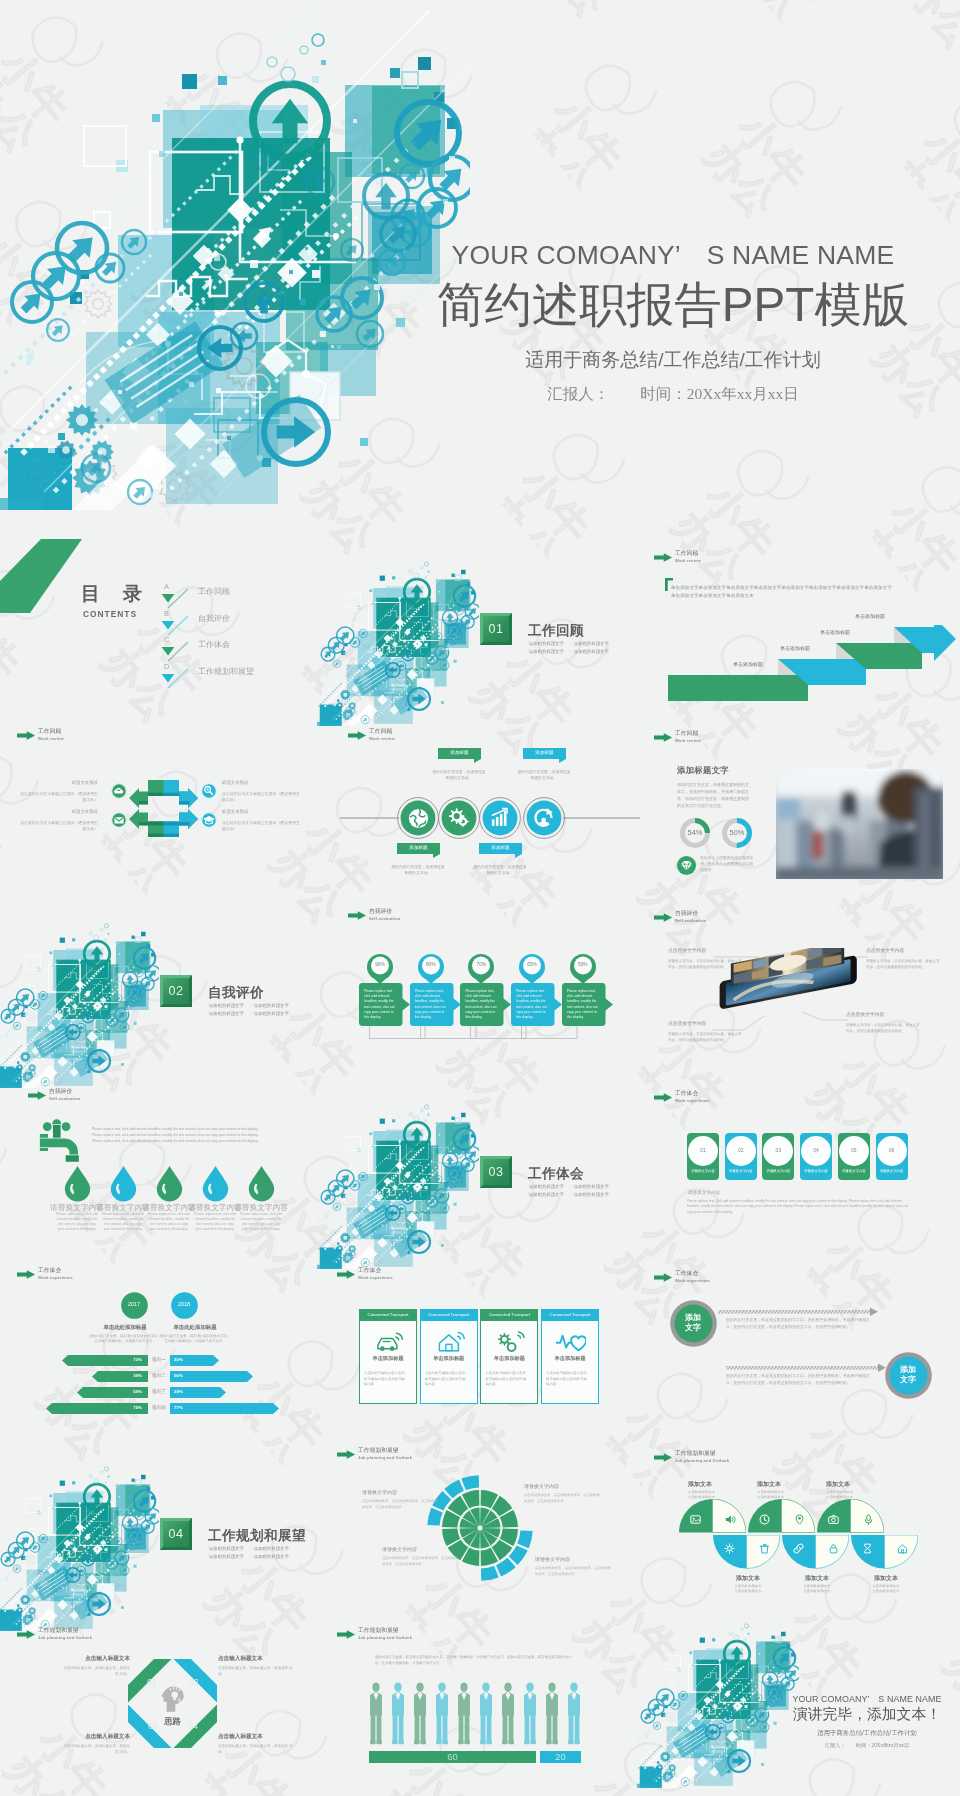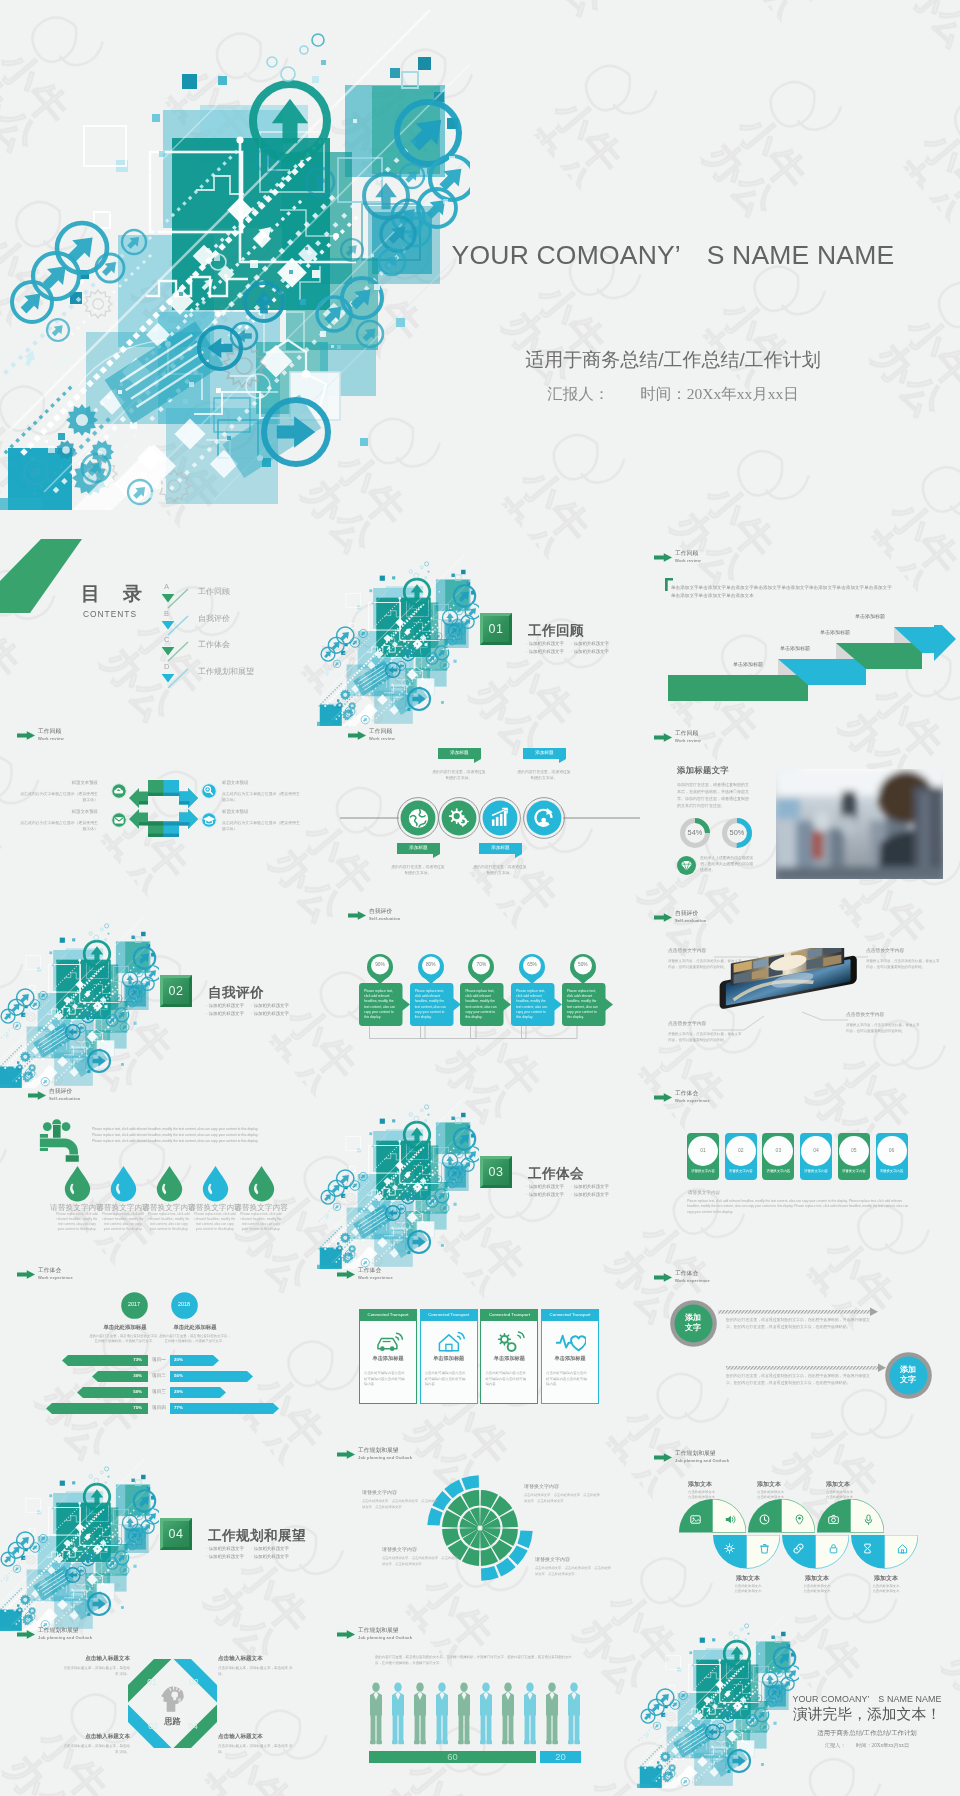--- a/index.html
+++ b/index.html
@@ -550,30 +550,31 @@
           <use href="#wmu" x="139" y="147"></use>
         </pattern>
       </defs>
       <rect x="0" y="0" width="960" height="1796" fill="url(#wmp)"></rect>
     </svg>
 <div class="cover" style="top:0px">
       <svg width="470" height="510" viewBox="0 0 470 510" style="position:absolute;left:0px;top:0px">
         <use href="#collage"></use>
       </svg>
       <div style="position:absolute;left:428px;top:242px;width:490px;text-align:center;font-size:26.5px;letter-spacing:.2px;color:#636363;white-space:nowrap;line-height:1;">YOUR COMOANY’　S NAME NAME</div>
+      <div style="position:absolute;left:428px;top:281px;width:490px;text-align:center;font-size:47.5px;font-weight:500;color:#5b5b5b;white-space:nowrap;line-height:1;">简约述职报告PPT模版</div>
       <div style="position:absolute;left:428px;top:350px;width:490px;text-align:center;font-size:19px;color:#6d6d6d;line-height:1;">适用于商务总结/工作总结/工作计划</div>
       <div style="position:absolute;left:428px;top:386px;width:490px;text-align:center;font-size:15.5px;color:#8a8a8a;font-family:'Liberation Serif',serif;line-height:1;">汇报人：　　时间：20Xx年xx月xx日</div>
     </div>
 <div class="grid">
 <div class="sl" style="left:0px;top:0px">
         <svg width="84" height="76" viewBox="0 0 84 76" style="position:absolute;left:0;top:19px">
           <path d="M41 0 L82 0 L30 74 L0 74 L0 42 Z" fill="#38a36c"></path>
         </svg>
         <div style="position:absolute;left:81px;top:64px;font-size:19px;font-weight:700;color:#5e5e5e;letter-spacing:2px;line-height:1;">目　录</div>
-        <div style="position:absolute;left:83px;top:90px;font-size:8.4px;font-weight:400;color:#6a6a6a;letter-spacing:1.0px;line-height:1;">CONTENTS</div>
+        <div style="position:absolute;left:83px;top:90px;font-size:8.4px;font-weight:700;color:#6a6a6a;letter-spacing:1.0px;line-height:1;">CONTENTS</div>
         <div style="position:absolute;left:160px;top:63.0px;width:150px;height:24px">
           <div style="position:absolute;left:4px;top:0;font-size:7.5px;color:#a9a9a9;line-height:1;">A</div>
           <svg width="30" height="22" viewBox="0 0 30 22" style="position:absolute;left:0;top:5px">
             <path d="M8 20 L28 1" stroke="#90c7ab" stroke-width="1.4" fill="none"></path>
             <path d="M0.5 5.5 L15.5 5.5 L8 15.5 Z" fill="#35a06c" stroke="#eaf8f1" stroke-width="1.2"></path>
           </svg>
           <div style="position:absolute;left:38px;top:5px;font-size:8px;color:#a4a4a4;white-space:nowrap;line-height:1;">工作回顾</div>
         </div>
         <div style="position:absolute;left:160px;top:89.7px;width:150px;height:24px">
           <div style="position:absolute;left:4px;top:0;font-size:7.5px;color:#a9a9a9;line-height:1;">B</div>

